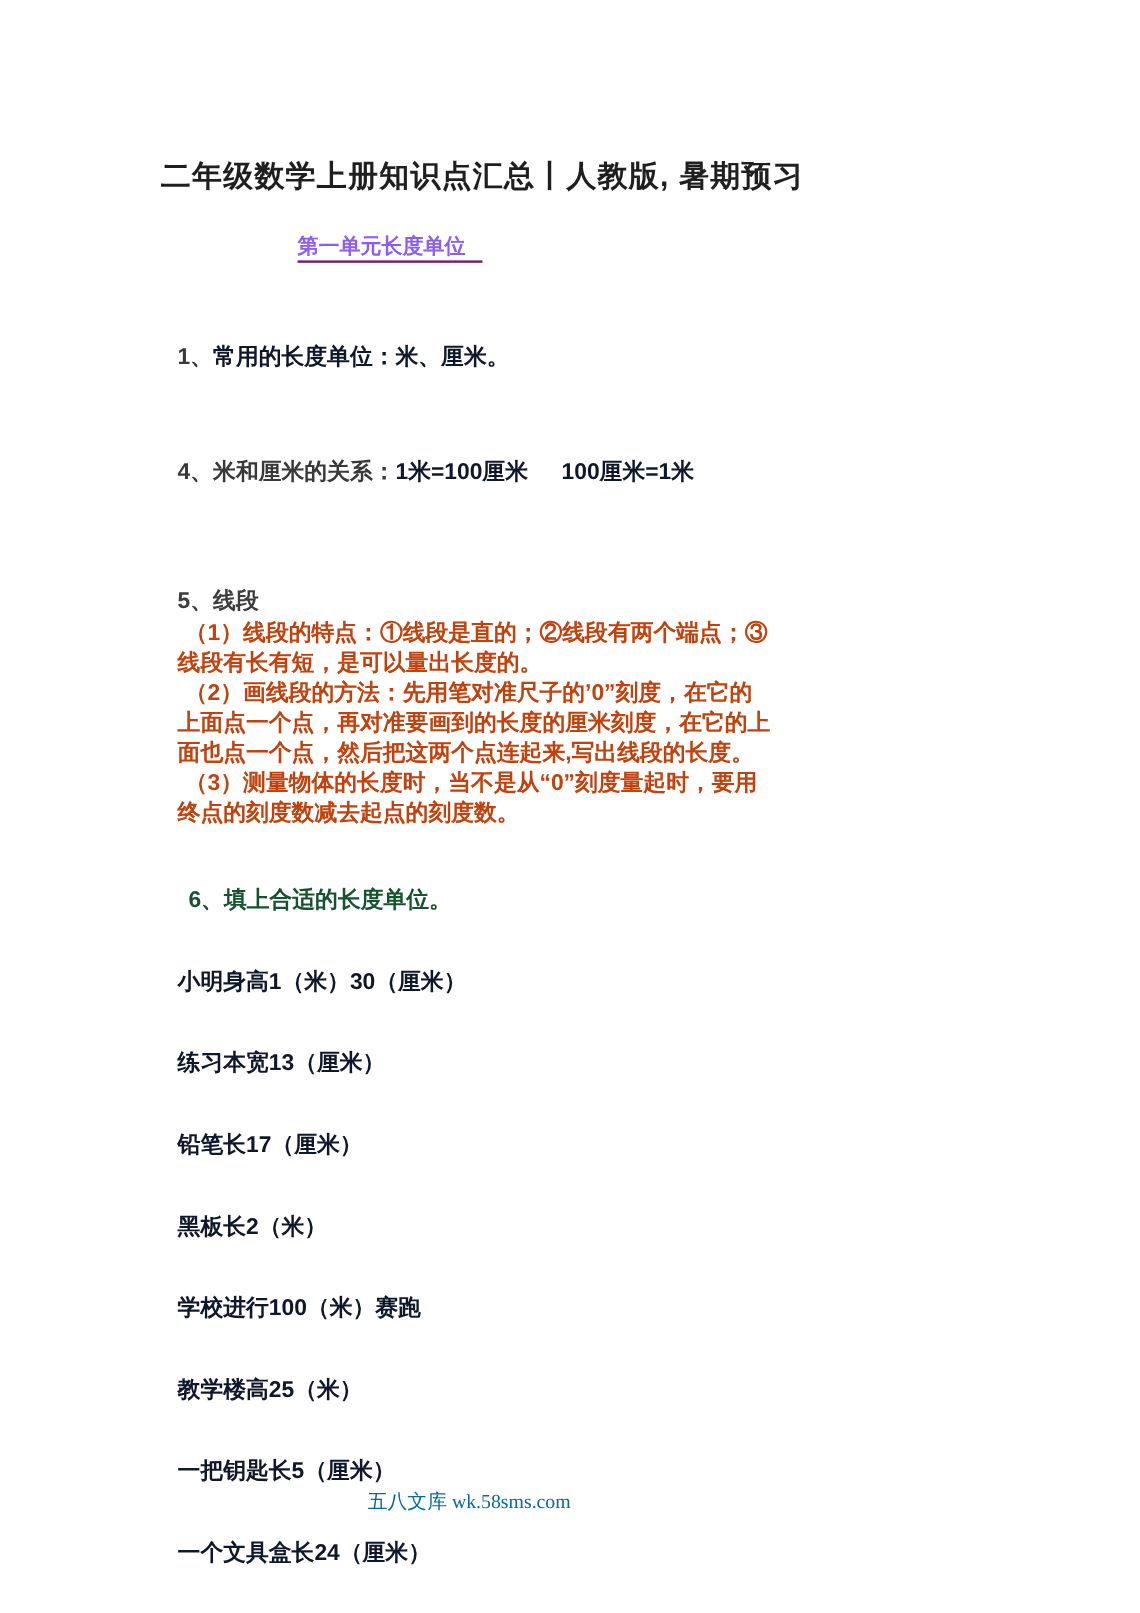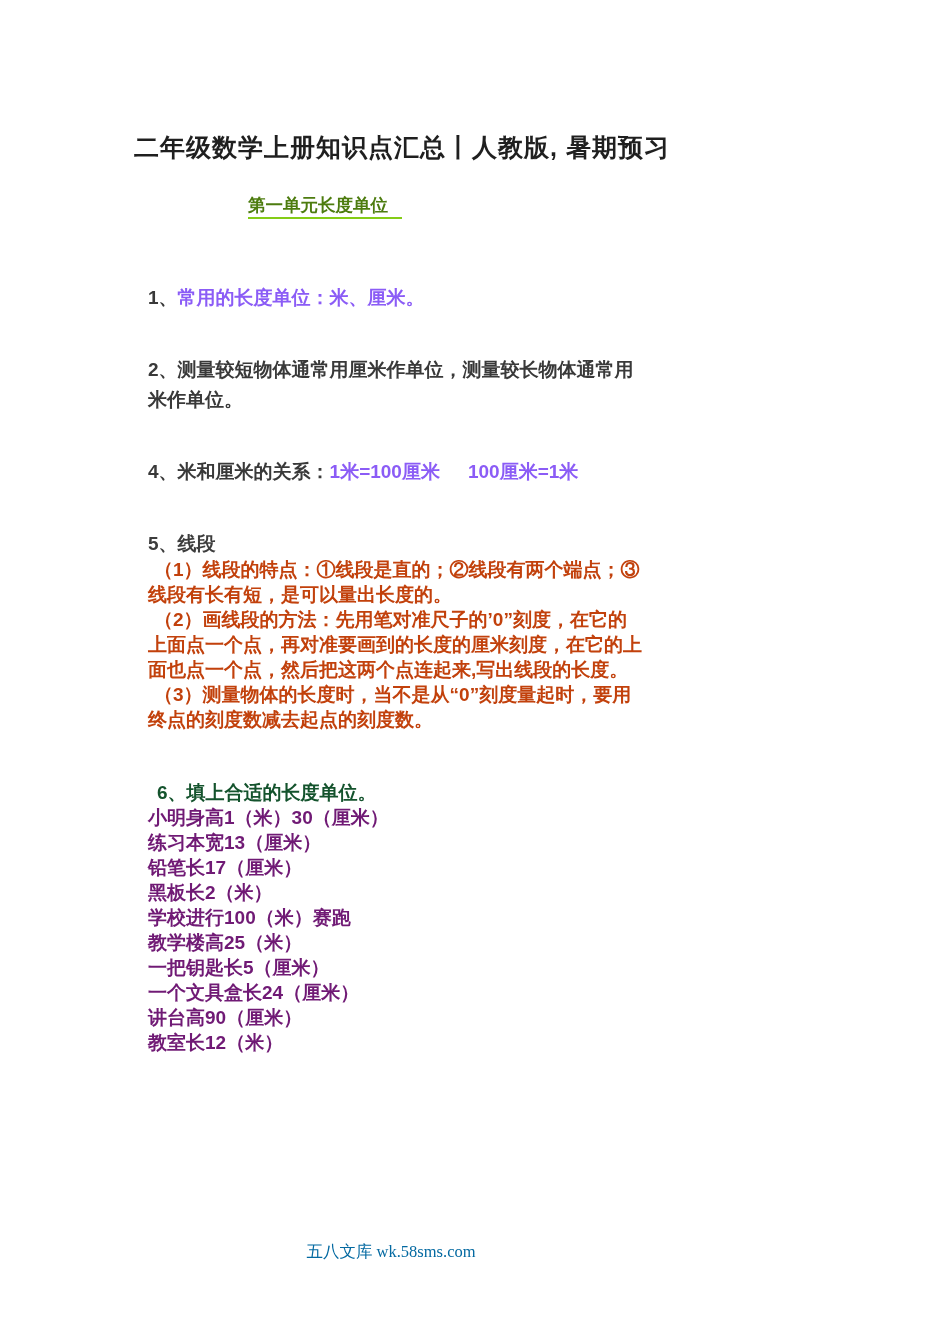--- a/index.html
+++ b/index.html
@@ -28,38 +28,38 @@
   }
   .subtitle-row {
     margin-top: 33px;
     margin-left: 100px;
   }
   .subtitle {
     display: inline-block;
     font-size: 17.5px;
     line-height: 20px;
     font-weight: 700;
-    color: #4d7c0f;
-    border-bottom: 2px solid #84cc16;
+    color: #8b5cf6;
+    border-bottom: 2px solid #701a75;
     padding: 0 14px 2px 0;
   }
   .point {
     margin: 0;
     font-size: 19px;
     line-height: 30px;
     font-weight: 700;
     color: #393939;
   }
   .pt1 { margin-top: 64px; }
   .pt2 { margin-top: 42px; }
   .pt3 { margin-top: 46px; }
-  .pt4 { margin-top: 42px; }
-  .red { color: #8b5cf6; }
+  .pt4 { margin-top: 66px; }
+  .red { color: #0f172a; }
   .formula-gap { margin-left: 28px; }
-  .section5 { margin-top: 44px; }
+  .section5 { margin-top: 80px; }
   .s5-header {
     margin: 0;
     font-size: 19px;
     line-height: 26px;
     font-weight: 700;
     color: #3d3d3d;
   }
   .s5-sub {
     margin: 0;
     font-size: 19px;
@@ -74,21 +74,22 @@
     padding-left: 9px;
     font-size: 19px;
     line-height: 25px;
     font-weight: 700;
     color: #14532d;
   }
   .s6-item {
     font-size: 19px;
     line-height: 25px;
     font-weight: 700;
-    color: #701a75;
+    color: #0f172a;
+    margin-top: 43px;
   }
   .footer {
     position: absolute;
     left: 0;
     right: 0;
     top: 1241px;
     text-align: center;
     font-family: "Liberation Serif", serif;
     font-size: 16.5px;
     color: #0369a1;
@@ -100,21 +101,20 @@
 <div class="page">
 
   <h1 class="title">二年级数学上册知识点汇总丨人教版, 暑期预习</h1>
 
   <div class="subtitle-row">
     <span class="subtitle">第一单元长度单位</span>
   </div>
 
   <p class="point pt1"><span>1、</span><span class="red">常用的长度单位：米、厘米。</span></p>
 
-  <p class="point pt2">2、测量较短物体通常用厘米作单位，测量较长物体通常用米作单位。</p>
 
 
   <p class="point pt4"><span>4、米和厘米的关系：</span><span class="red">1米=100厘米</span><span class="red formula-gap">100厘米=1米</span></p>
 
   <div class="section5">
     <p class="s5-header">5、线段</p>
     <p class="s5-sub">（1）线段的特点：①线段是直的；②线段有两个端点；③线段有长有短，是可以量出长度的。</p>
     <p class="s5-sub">（2）画线段的方法：先用笔对准尺子的’0”刻度，在它的上面点一个点，再对准要画到的长度的厘米刻度，在它的上面也点一个点，然后把这两个点连起来,写出线段的长度。</p>
     <p class="s5-sub">（3）测量物体的长度时，当不是从“0”刻度量起时，要用终点的刻度数减去起点的刻度数。</p>
   </div>

